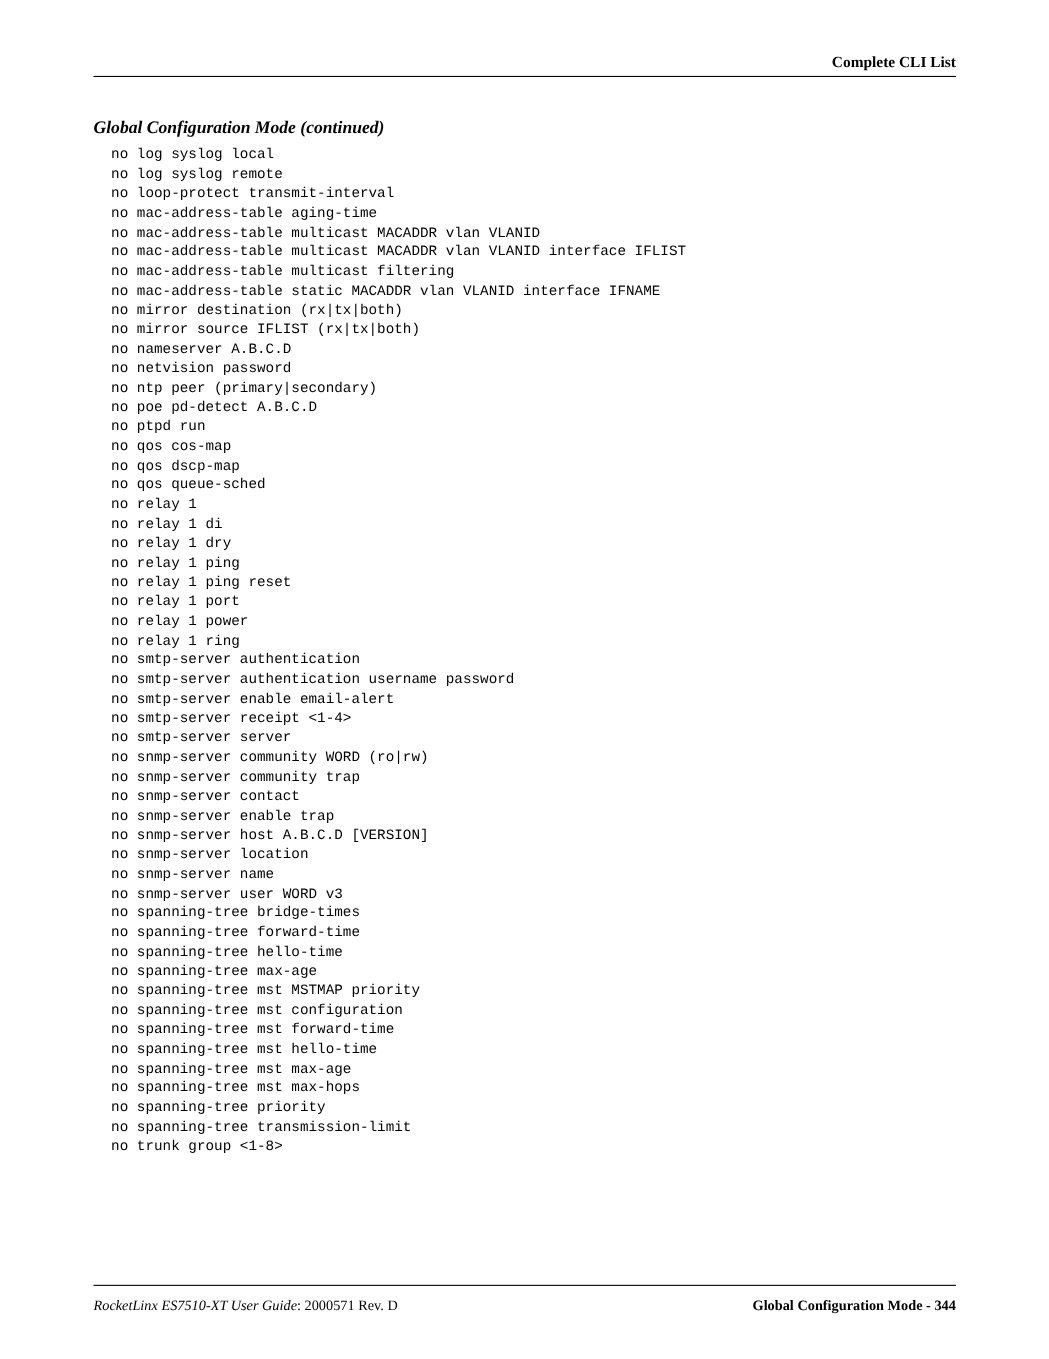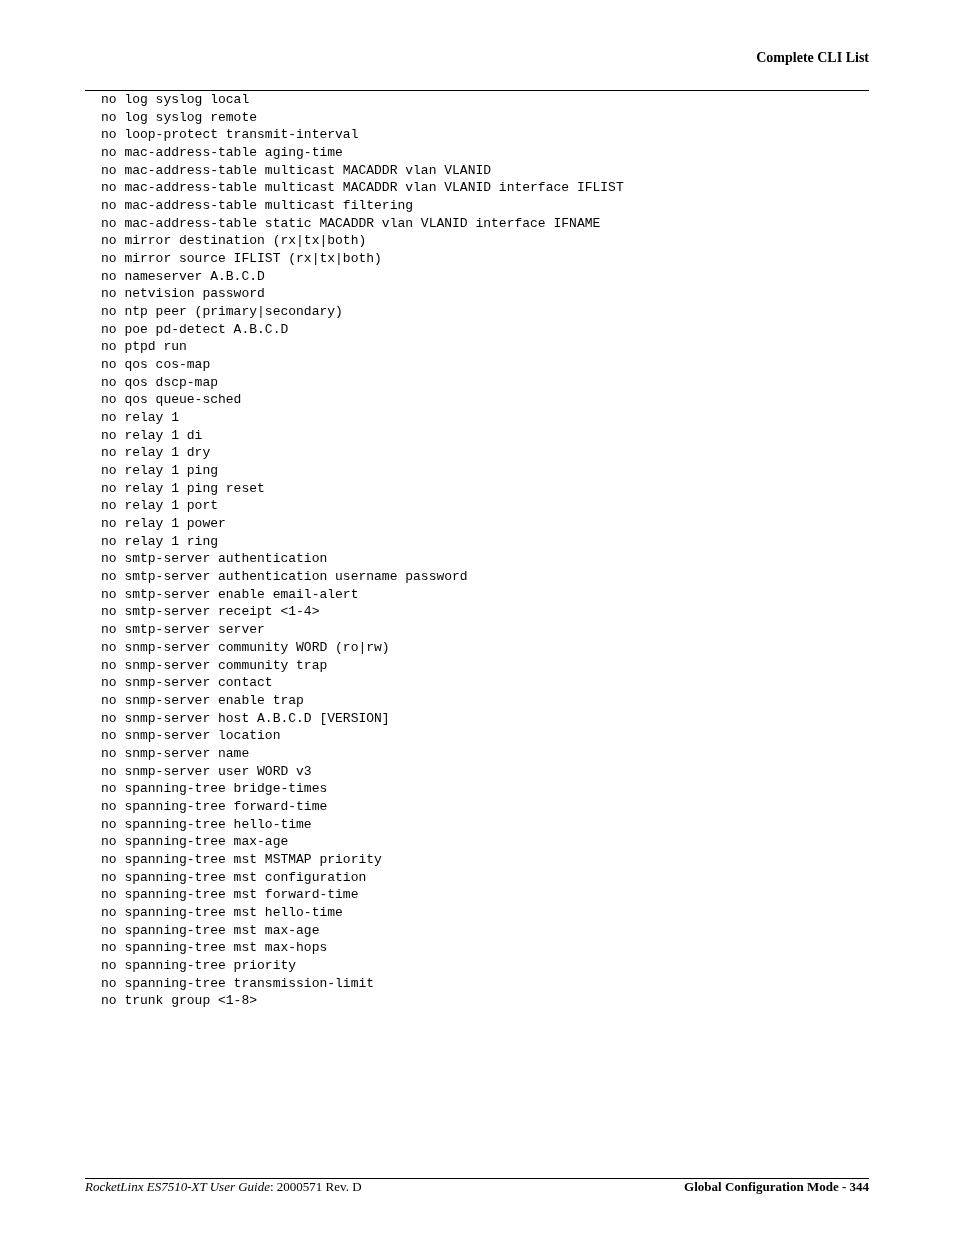--- a/index.html
+++ b/index.html
@@ -14,21 +14,21 @@
     height: 1235px;
     box-sizing: border-box;
     padding: 50px 85px 40px 85px;
     position: relative;
   }
   .header {
     text-align: right;
     font-family: "Times New Roman", Times, serif;
     font-weight: bold;
     font-size: 14px;
-    padding-bottom: 24px;
+    padding-bottom: 3px;
     border-bottom: 1px solid #000;
   }
   .section-title {
     font-family: "Times New Roman", Times, serif;
     font-style: italic;
     font-weight: bold;
     font-size: 16px;
     margin-top: 38px;
     margin-bottom: 6px;
   }
@@ -38,20 +38,21 @@
     line-height: 1.36;
     white-space: pre;
     margin-left: 16px;
   }
   .footer {
     position: absolute;
     bottom: 40px;
     left: 85px;
     right: 85px;
     border-top: 1px solid #000;
+    padding-top: 10px;
     font-family: "Times New Roman", Times, serif;
     font-size: 13px;
     display: flex;
     justify-content: space-between;
   }
   .footer-left {
     font-style: italic;
   }
   .footer-left .doc-id {
     font-style: normal;
@@ -61,20 +62,21 @@
   }
 </style>
 </head>
 <body>
 
 <div class="page">
   <div class="header">
     <span>Complete CLI List</span>
   </div>
 
+  <div class="section-title">Global Configuration Mode (continued)</div>
 
   <div class="cli-block" id="cli-block">no log syslog local
 no log syslog remote
 no loop-protect transmit-interval
 no mac-address-table aging-time
 no mac-address-table multicast MACADDR vlan VLANID
 no mac-address-table multicast MACADDR vlan VLANID interface IFLIST
 no mac-address-table multicast filtering
 no mac-address-table static MACADDR vlan VLANID interface IFNAME
 no mirror destination (rx|tx|both)

